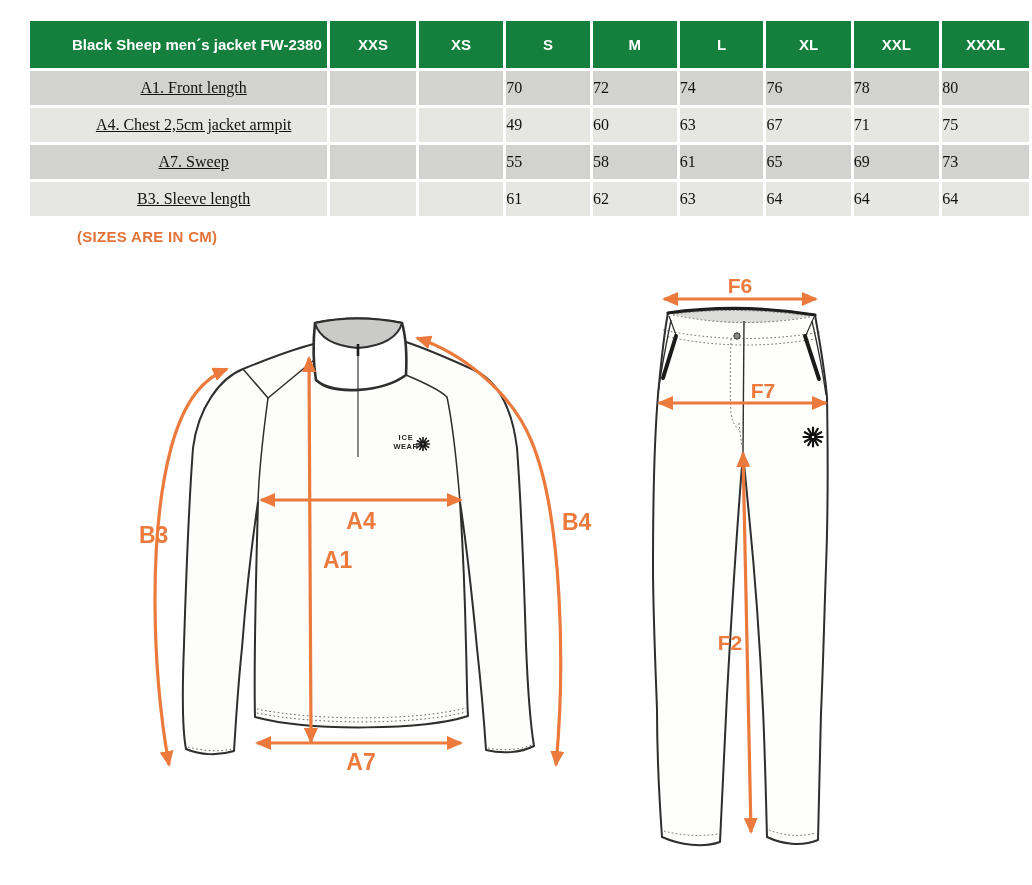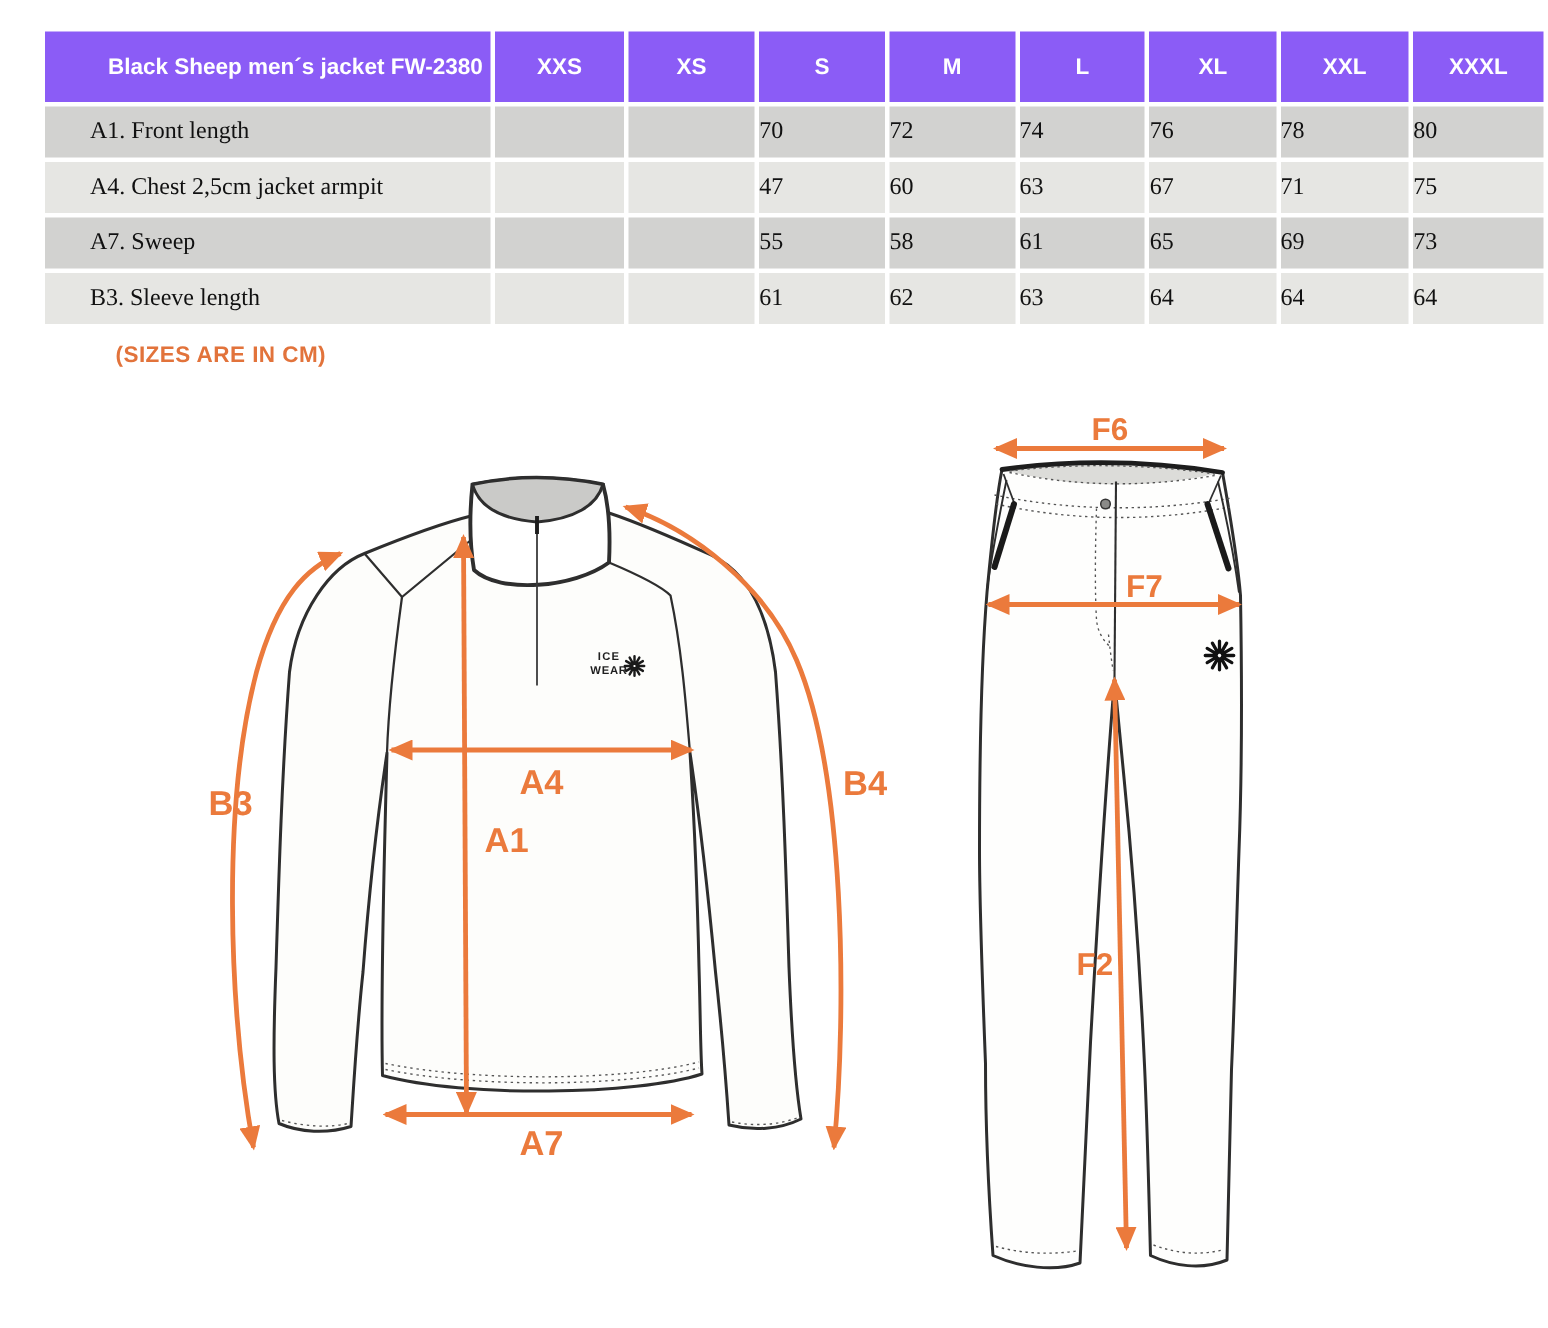--- a/index.html
+++ b/index.html
@@ -7,33 +7,33 @@
   body {
     width:1032px; height:885px; position:relative;
     font-family:"Liberation Sans", sans-serif;
     overflow:hidden;
   }
   table.size-table {
     position:absolute; left:27px; top:18px;
     border-collapse:separate; border-spacing:3px;
   }
   table.size-table th {
-    background:#8b5cf6; color:#ffffff;
+    background:#15803d; color:#ffffff;
     font-size:15px; font-weight:bold; height:47px;
     text-align:center; vertical-align:middle;
   }
   table.size-table th.title-cell {
     width:287px; padding-left:42px; text-align:left;
   }
   table.size-table th.size-cell { width:94px; }
   table.size-table td {
     font-family:"Liberation Serif", serif; font-size:16px; color:#111;
     height:34px; text-align:left; vertical-align:middle;
   }
-  table.size-table td.label-cell { text-align:left; padding-left:30px; }
+  table.size-table td.label-cell { text-align:center; padding-left:30px;text-decoration:underline; }
   table.size-table tr.row-dark  td { background:#D2D2D0; }
   table.size-table tr.row-light td { background:#E6E6E3; }
   .sizes-note {
     position:absolute; left:77px; top:228px;
     color:#E2733B; font-size:15px; font-weight:bold; letter-spacing:0.3px;
   }
   svg.diagram { position:absolute; }
   svg.jacket { left:95px;  top:280px; }
   svg.pants  { left:630px; top:275px; }
   .meas-label {
@@ -67,21 +67,21 @@
       <td>72</td>
       <td>74</td>
       <td>76</td>
       <td>78</td>
       <td>80</td>
     </tr>
     <tr class="row-light">
       <td class="label-cell">A4. Chest 2,5cm jacket armpit</td>
       <td></td>
       <td></td>
-      <td>47</td>
+      <td>49</td>
       <td>60</td>
       <td>63</td>
       <td>67</td>
       <td>71</td>
       <td>75</td>
     </tr>
     <tr class="row-dark">
       <td class="label-cell">A7. Sweep</td>
       <td></td>
       <td></td>

